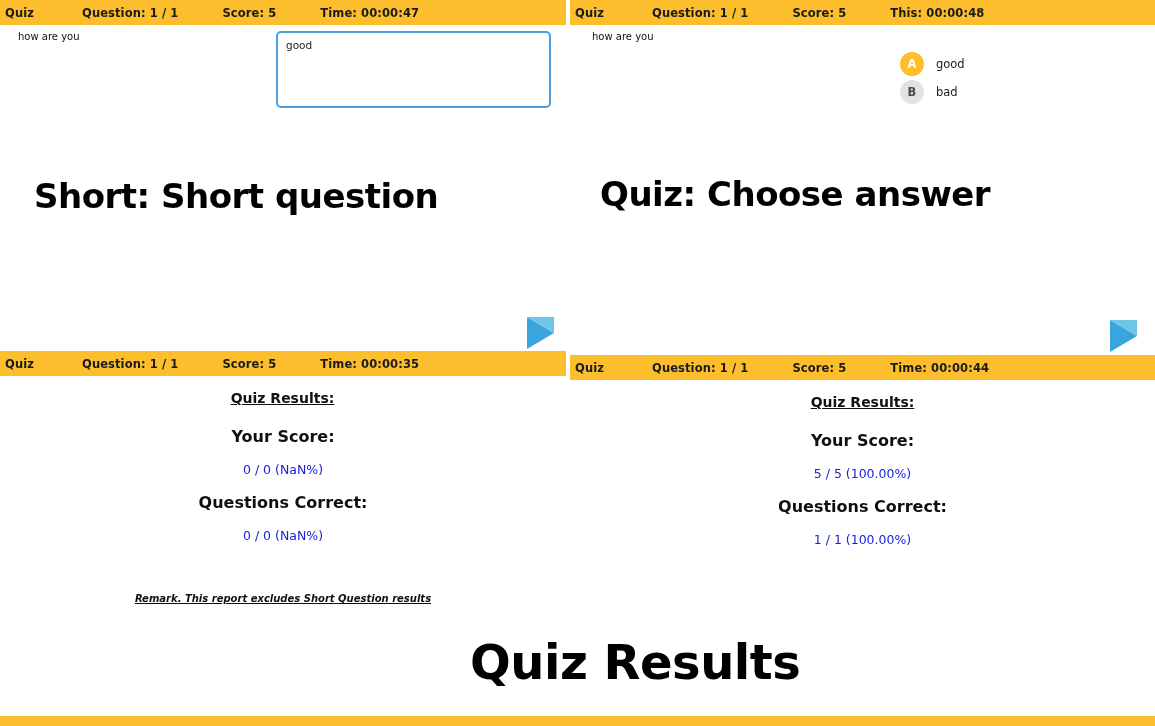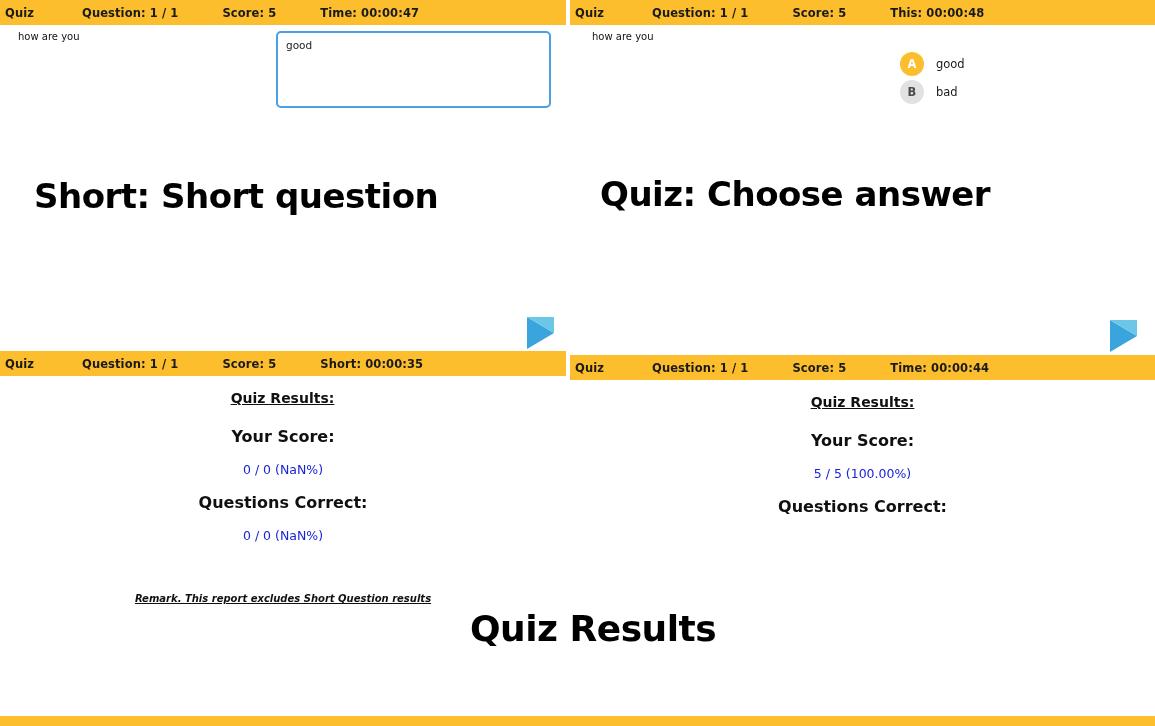--- a/index.html
+++ b/index.html
@@ -220,21 +220,21 @@
 <div class="caption" style="left:34px; top:176px; font-size:34px;">Short: Short question</div>
 
 <div class="caption" style="left:600px; top:174px; font-size:34px;">Quiz: Choose answer</div>
 
 <div class="panel" style="left:0px; top:351px; width:566px; height:260px;">
 
   <div class="topbar" style="width:566px;">
     <span class="tb-item tb-title">Quiz</span>
     <span class="tb-item tb-question">Question: 1 / 1</span>
     <span class="tb-item tb-score">Score: 5</span>
-    <span class="tb-item tb-time">Short: 00:00:35</span>
+    <span class="tb-item tb-time">Time: 00:00:35</span>
   </div>
 
   <div class="results" style="top:25px;">
     <div class="res-heading" style="margin-top:14px; margin-left:-1px;">Quiz Results:</div>
     <div class="res-label" style="margin-top:21px;">Your Score:</div>
     <div class="res-value" style="margin-top:16px;">0 / 0 (NaN%)</div>
     <div class="res-label" style="margin-top:16px;">Questions Correct:</div>
     <div class="res-value" style="margin-top:16px;">0 / 0 (NaN%)</div>
     <div class="res-remark" style="margin-top:50px;">Remark. This report excludes Short Question results</div>
   </div>
@@ -247,18 +247,19 @@
     <span class="tb-item tb-question">Question: 1 / 1</span>
     <span class="tb-item tb-score">Score: 5</span>
     <span class="tb-item tb-time">Time: 00:00:44</span>
   </div>
 
   <div class="results" style="top:25px; width:585px;">
     <div class="res-heading" style="margin-top:14px;">Quiz Results:</div>
     <div class="res-label" style="margin-top:21px;">Your Score:</div>
     <div class="res-value" style="margin-top:16px;">5 / 5 (100.00%)</div>
     <div class="res-label" style="margin-top:16px;">Questions Correct:</div>
-  </div>
-</div>
-
-<div class="caption" style="left:470px; top:608px; font-size:36px;">Quiz Results</div>
+    <div class="res-value" style="margin-top:16px;">1 / 1 (100.00%)</div>
+  </div>
+</div>
+
+<div class="caption" style="left:470px; top:634px; font-size:48px;">Quiz Results</div>
 
 <div class="bottom-strip"></div>
 
 </body></html>

